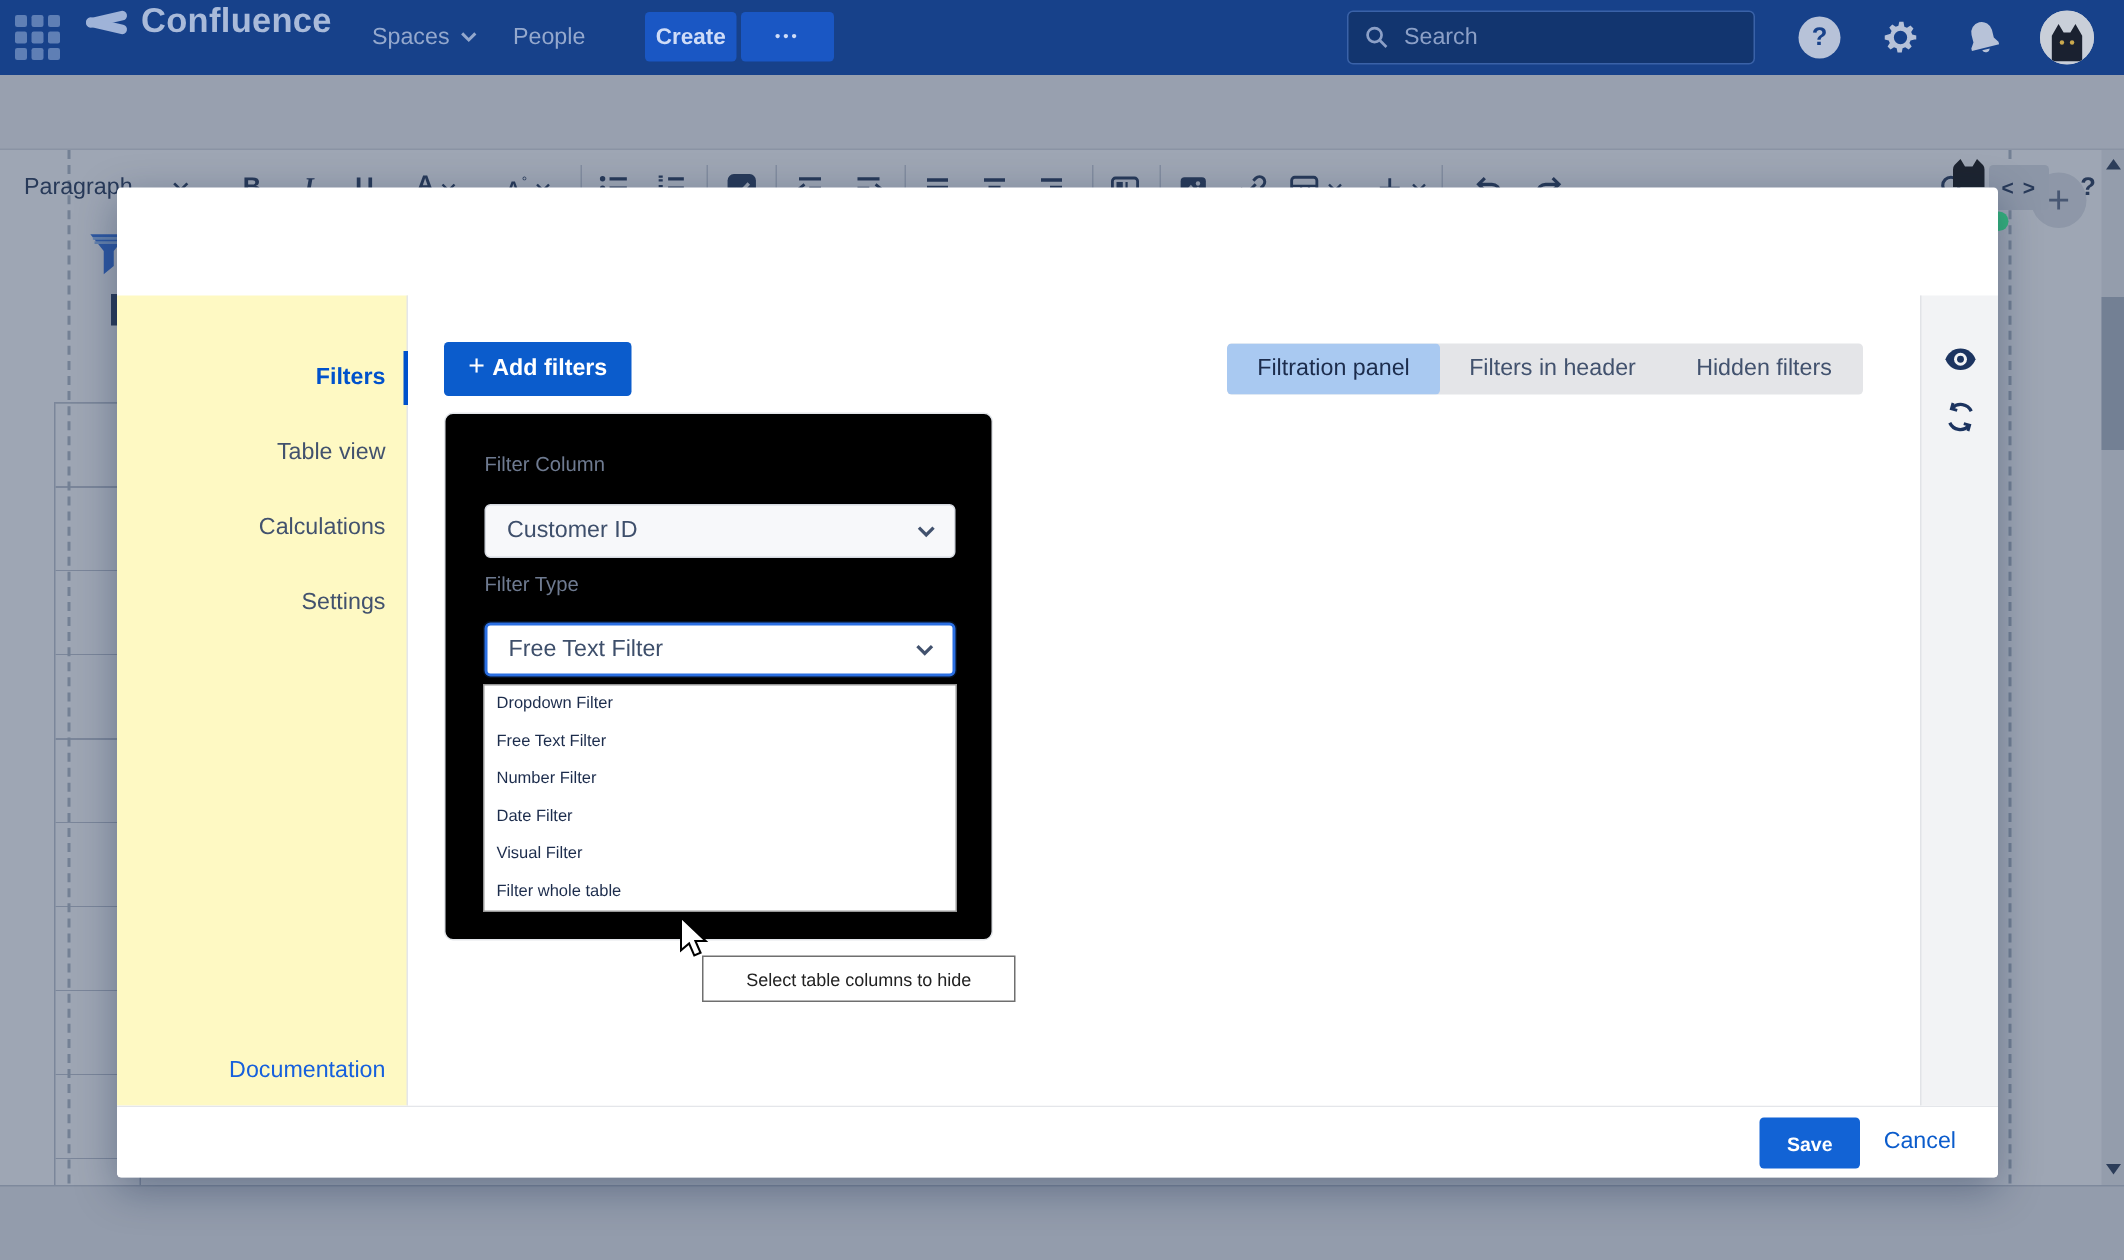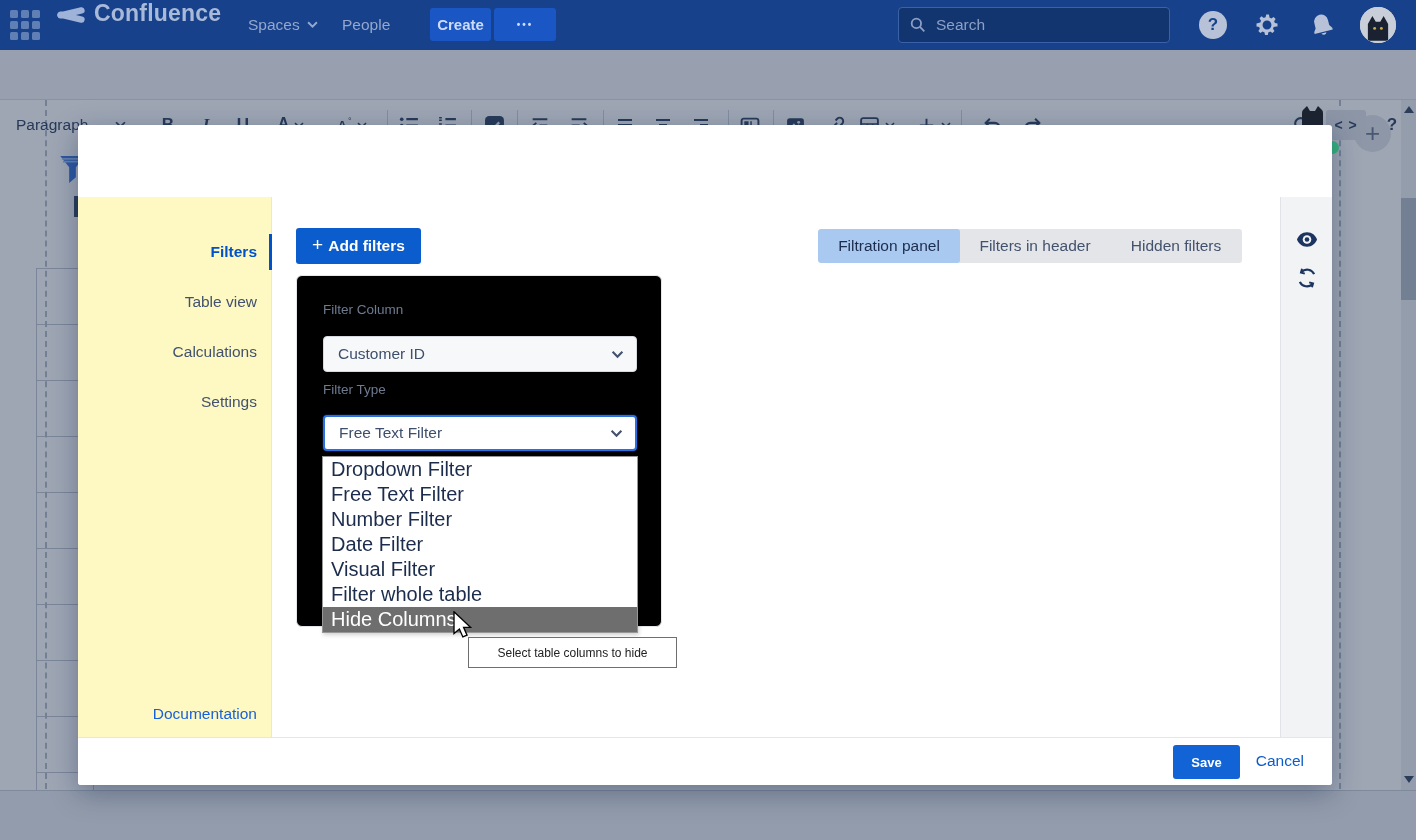--- a/index.html
+++ b/index.html
@@ -71,21 +71,21 @@
   #tabs{position:absolute;right:38px;top:32px;height:34px;display:flex;background:#e4e5e8;border-radius:3px;overflow:hidden}
   .tab{height:34px;display:flex;align-items:center;justify-content:center;font-size:15.5px;color:#42526e;cursor:pointer}
   .tab.active{background:#a9c9f1;color:#1c2c4c;border-radius:3px}
   #filter-card{position:absolute;left:24px;top:78px;width:366px;height:352px;border:1px solid #e3e6ea;border-radius:6px;background:#000000}
   .field-label{position:absolute;left:26px;font-size:13.5px;color:#6e7a90}
   .select{position:absolute;left:26px;width:314px;height:36px;border-radius:4px;display:flex;align-items:center;justify-content:space-between;padding:0 12px 0 14px;font-size:15.5px;color:#3e4f6b;cursor:pointer}
   #col-select{top:60px;background:#f7f8fa;border:1px solid #d5d9e0}
   #type-select{top:139px;background:#fff;border:2px solid #2b6fe2;box-shadow:0 0 0 1px rgba(43,111,226,.15)}
 
   #dropdown{position:absolute;left:322px;top:456px;width:316px;background:#fff;border:1px solid #979797;box-shadow:1px 2px 4px rgba(0,0,0,.18);z-index:120;list-style:none}
-  #dropdown li{height:25px;line-height:25px;padding-left:8px;font-size:20px;color:#1c2c4c;cursor:pointer}
+  #dropdown li{height:25px;line-height:25px;padding-left:8px;font-size:11px;color:#1c2c4c;cursor:pointer}
   #dropdown li.hl{background:#6e6e6e;color:#fff}
 
   #modal-footer{position:absolute;left:0;bottom:0;width:100%;height:48px;background:#fff;border-top:1px solid #e4e6ea;border-radius:0 0 3px 3px}
   #save-btn{position:absolute;right:92px;top:7px;width:67px;height:34px;background:#1263d5;border-radius:3px;color:#fff;font-size:13px;font-weight:700;display:flex;align-items:center;justify-content:center;cursor:pointer}
   #cancel-link{position:absolute;right:28px;top:14px;font-size:15.5px;color:#0b5ccc;cursor:pointer}
 
   #tooltip{position:absolute;left:468px;top:637px;width:209px;height:31px;background:#fff;border:1px solid #6f6f6f;font-size:12px;color:#222;display:flex;align-items:center;justify-content:center;z-index:130}
   #cursor{position:absolute;left:452px;top:611px;z-index:140;pointer-events:none}
 </style>
 </head>
@@ -430,20 +430,19 @@
   </div>
 </div>
 
 <ul id="dropdown">
   <li>Dropdown Filter</li>
   <li>Free Text Filter</li>
   <li>Number Filter</li>
   <li>Date Filter</li>
   <li>Visual Filter</li>
   <li>Filter whole table</li>
-  <li class="hl">Hide Columns</li>
 </ul>
 
 <div id="tooltip">Select table columns to hide</div>
 
 <svg id="cursor" width="22" height="30" viewBox="0 0 14 20">
   <path d="M1 .5 L1 15 L4.6 12 L6.9 17.3 L9.7 16.1 L7.4 10.9 L12 10.9 Z" fill="#fff" stroke="#000" stroke-width="0.9"></path>
 </svg>
 
 </body></html>

